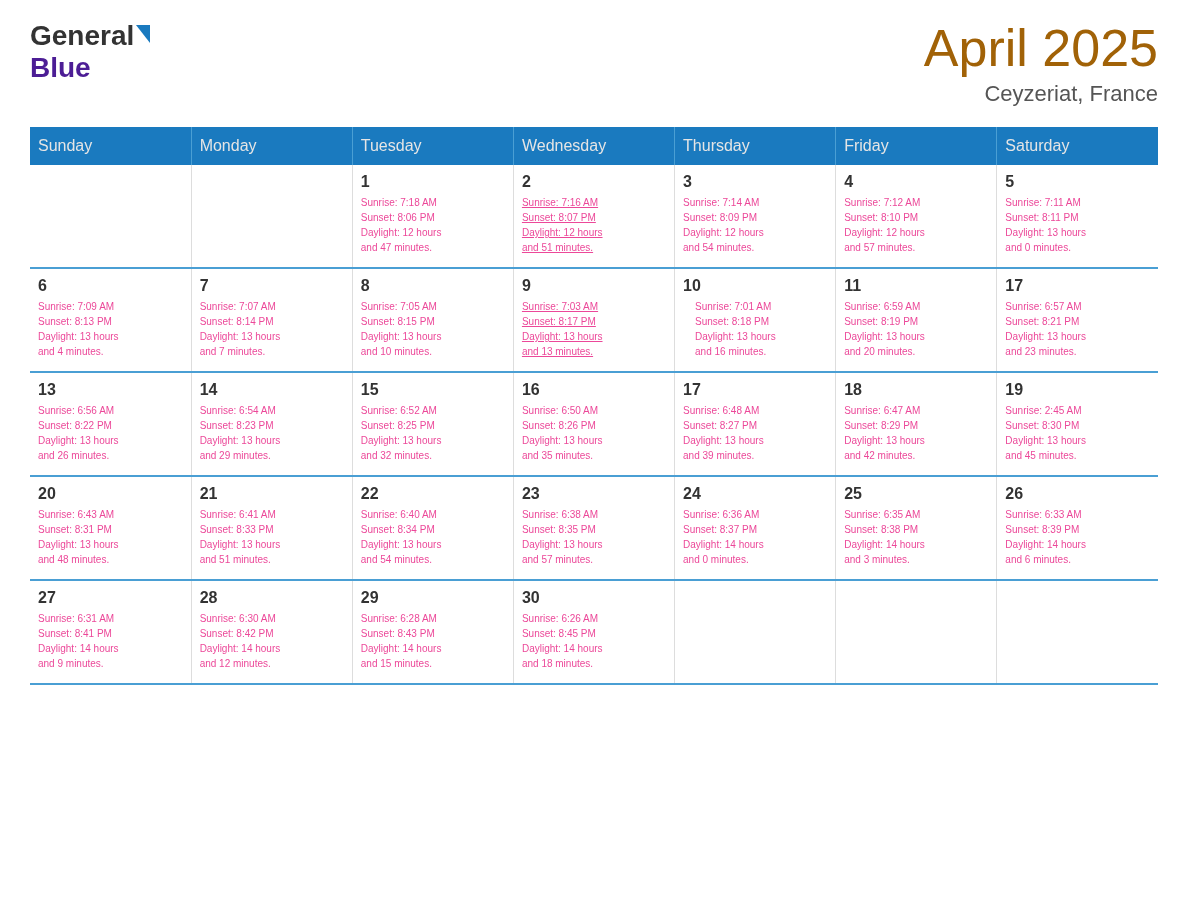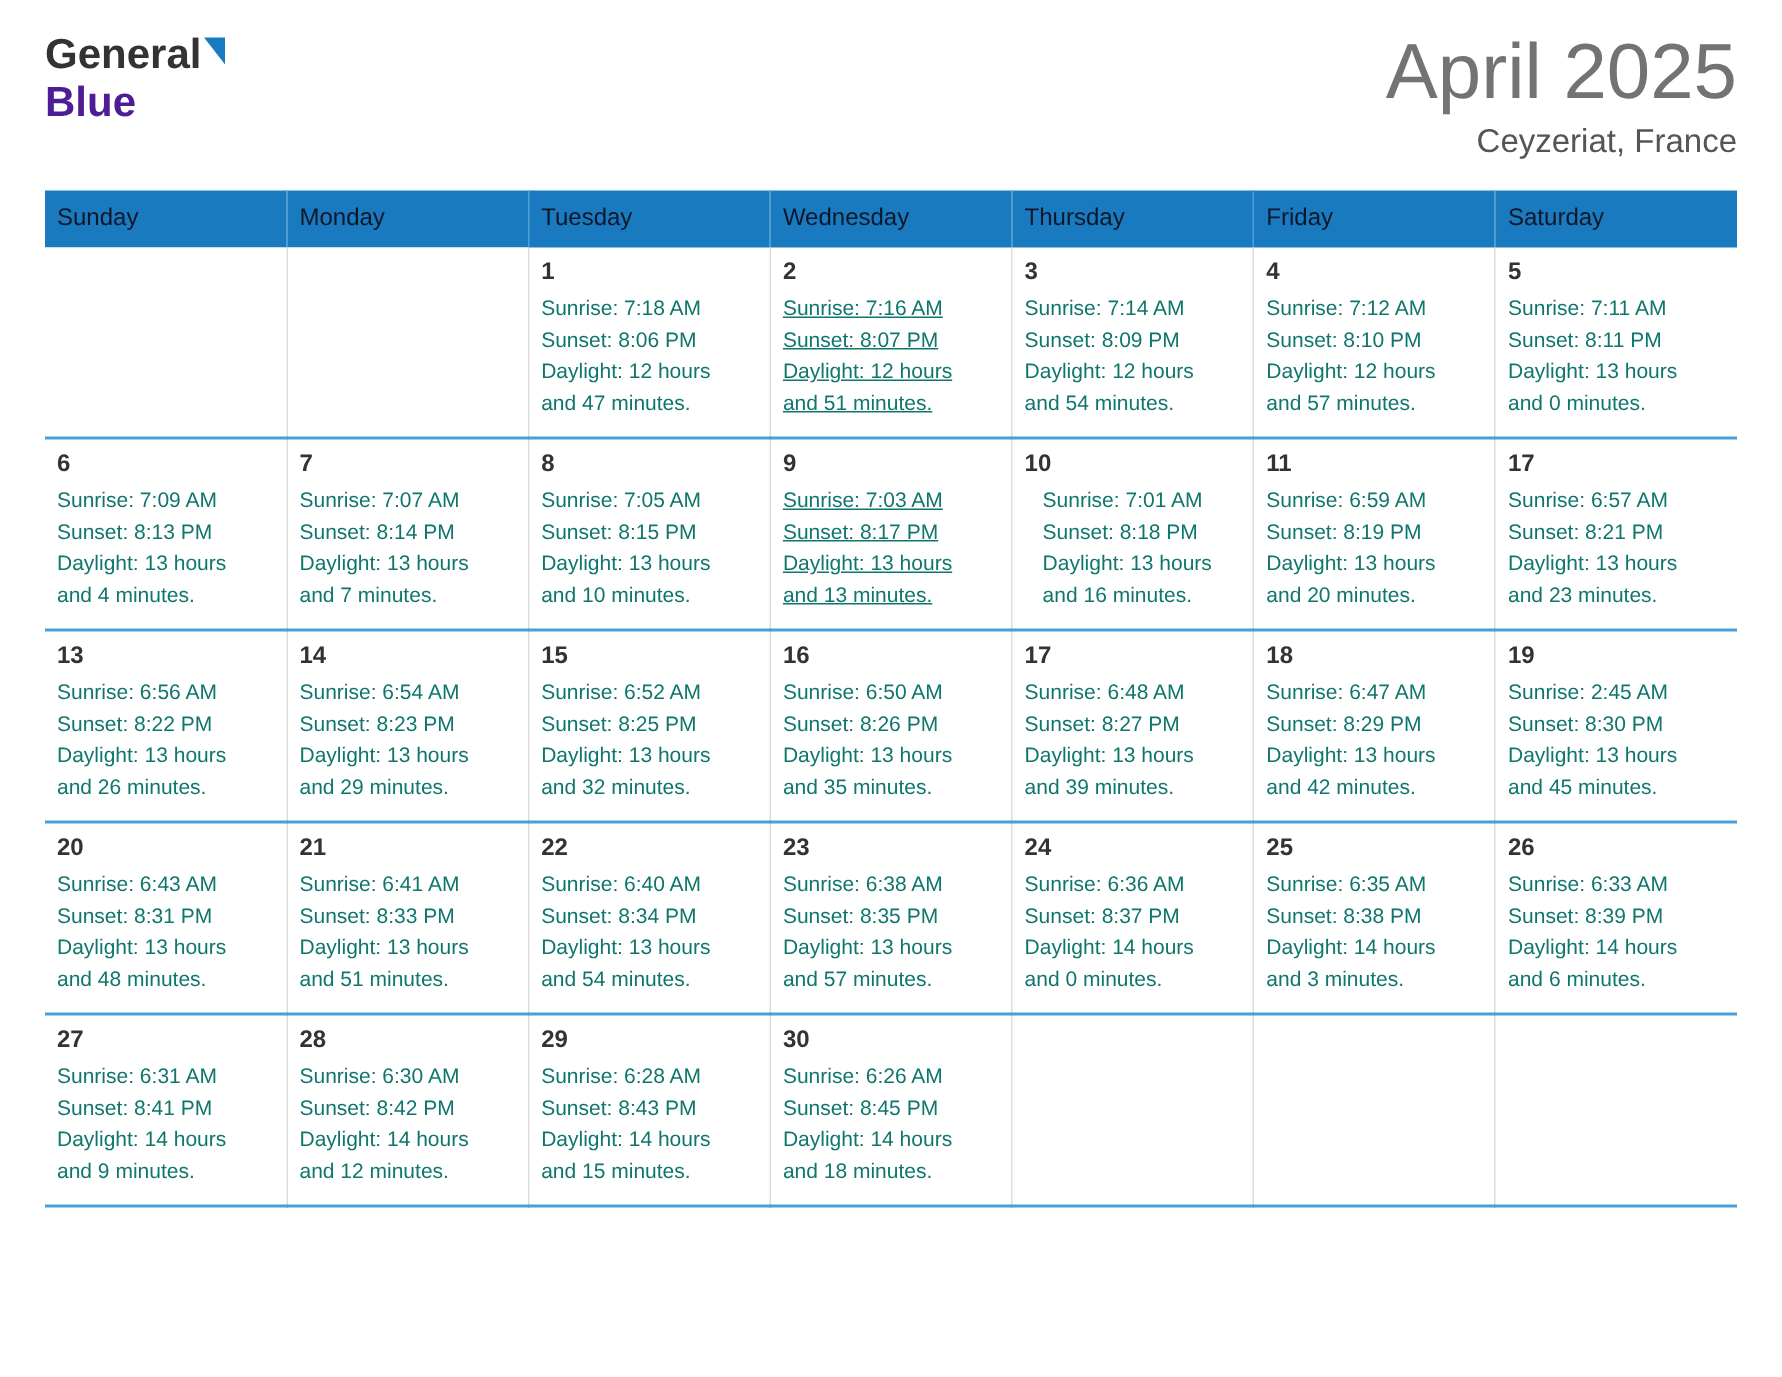--- a/index.html
+++ b/index.html
@@ -46,35 +46,35 @@
       border-top: 18px solid #1a7abf;
       margin-left: 2px;
       margin-top: -4px;
     }
     .title-section {
       text-align: right;
     }
     .month-title {
       font-size: 52px;
       font-weight: normal;
-      color: #737373;
+      color: #a16207;
       line-height: 1.1;
     }
     .location {
       font-size: 22px;
       color: #555;
       margin-top: 4px;
     }
     .calendar {
       width: 100%;
       border-collapse: collapse;
     }
     .calendar thead tr {
       background-color: #1a7abf;
-      color: #0f172a;
+      color: #e5e5e5;
       padding-left: 20px;
     }
     .calendar thead th {
       padding: 10px 8px;
       font-size: 16px;
       font-weight: normal;
       text-align: left;
       border-right: 1px solid #4a9fd4;
     }
     .calendar thead th:last-child {
@@ -93,22 +93,22 @@
     .calendar tbody td:last-child {
       border-right: none;
     }
     .day-number {
       font-size: 16px;
       font-weight: bold;
       color: #333;
       margin-bottom: 4px;
     }
     .day-info {
-      font-size: 14px;
-      color: #0f766e;
+      font-size: 10px;
+      color: #ec4899;
       line-height: 1.5;
     }
     .empty-cell {
       background: #fff;
     }
   </style>
 </head>
 <body>
 
 <div class="header">

